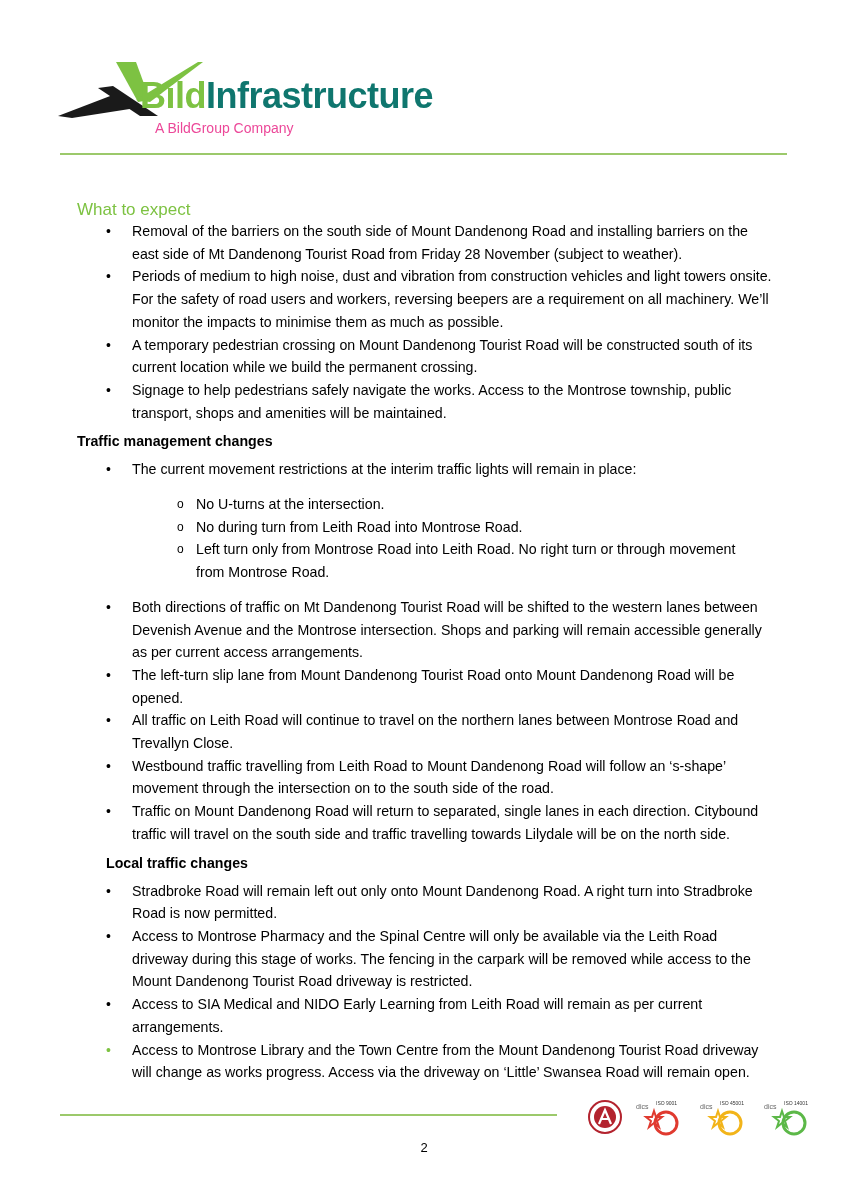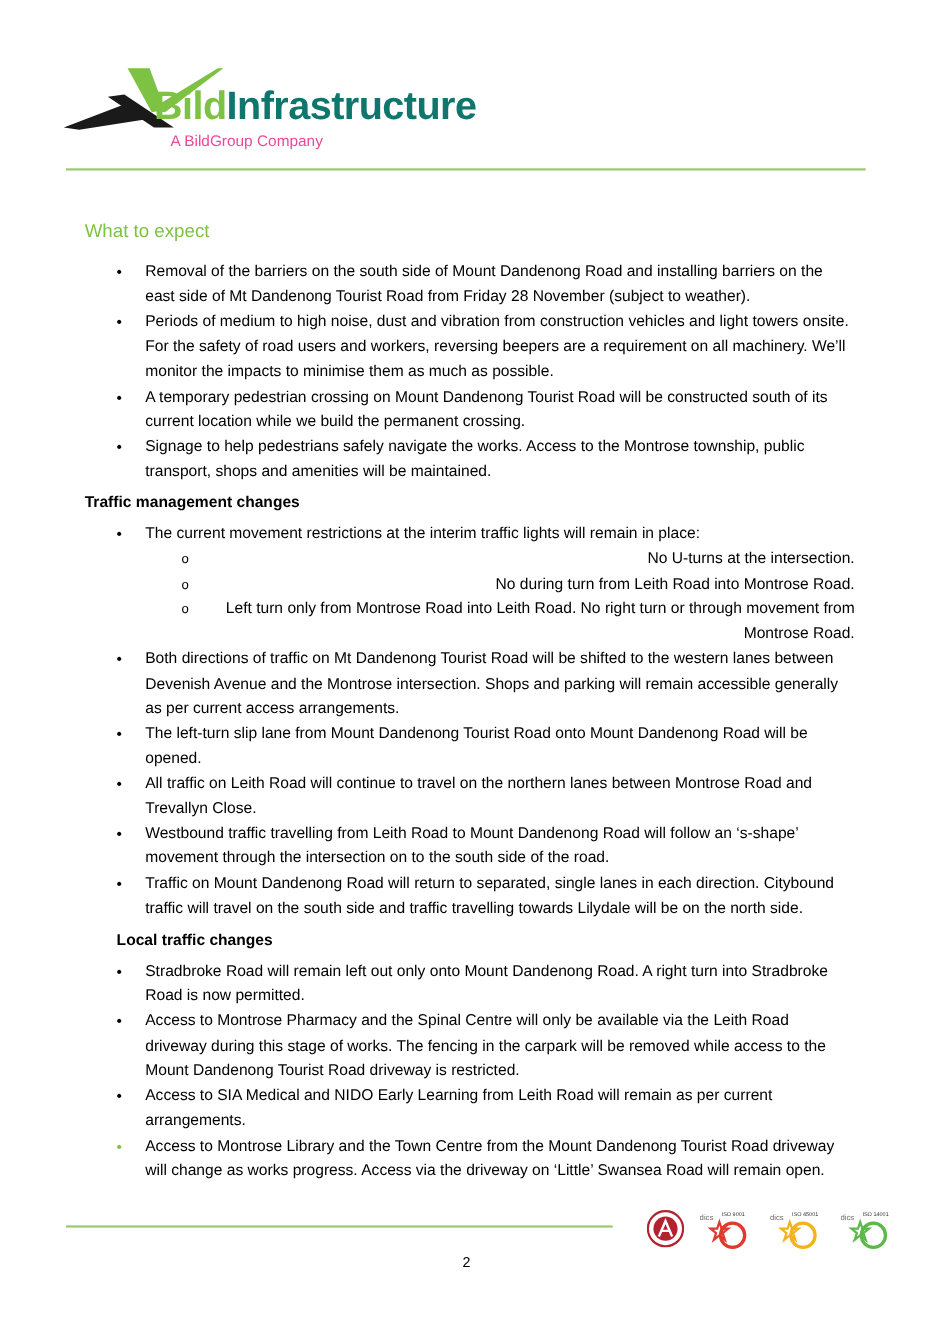--- a/index.html
+++ b/index.html
@@ -5,26 +5,26 @@
   html, body { margin: 0; padding: 0; background: #ffffff; }
   body { width: 848px; height: 1200px; position: relative; overflow: hidden;
          font-family: "Liberation Sans", sans-serif; color: #000; }
   .logo { position: absolute; left: 58px; top: 58px; width: 400px; height: 80px; }
   .logo-text { position: absolute; left: 140px; top: 78px; font-size: 36px; font-weight: bold; letter-spacing: -0.5px; line-height: 1; }
   .logo-text .bild { color: #7dc242; }
   .logo-text .infra { color: #0f766e; }
   .logo-sub { position: absolute; left: 155px; top: 120px; font-size: 14px; color: #ec4899; }
   .top-rule { position: absolute; left: 60px; top: 153px; width: 727px; height: 2px; background: #9cc96b; }
   .content { position: absolute; left: 77px; top: 200px; width: 700px; }
-  h2.section { color: #7dc242; font-weight: normal; font-size: 17px; margin: 0 0 16px 0; }
+  h2.section { color: #7dc242; font-weight: normal; font-size: 17px; margin: 0 0 0 0; }
   ul.bullets { list-style: none; margin: 0; padding: 0 0 0 55px; }
   ul.bullets > li { position: relative; font-size: 14.2px; line-height: 22.7px; margin: 0 0 0 0; }
   ul.bullets > li::before { content: "\2022"; position: absolute; left: -26px; top: 0; font-size: 14px; }
   ul.bullets > li.green-dot::before { color: #7dc242; }
-  ul.sub { list-style: none; margin: 0; padding: 0 0 0 52px; text-align: right; }
+  ul.sub { list-style: none; margin: 12px; padding: 0 0 0 52px; }
   ul.sub > li { position: relative; font-size: 14.2px; line-height: 22.7px; }
   ul.sub > li::before { content: "o"; position: absolute; left: -19px; top: 0; font-size: 12px; }
   h3.sub-heading { font-size: 14.2px; font-weight: bold; margin: 9px 0 9px 0; }
   h3.indent { margin-left: 29px; }
   .bottom-rule { position: absolute; left: 60px; top: 1114px; width: 497px; height: 2px; background: #9cc96b; }
   .cert-row { position: absolute; left: 588px; top: 1097px; display: flex; gap: 14px; align-items: center; }
   .page-number { position: absolute; left: 0; width: 848px; top: 1140px; text-align: center; font-size: 13px; }
 </style>
 </head>
 <body>

